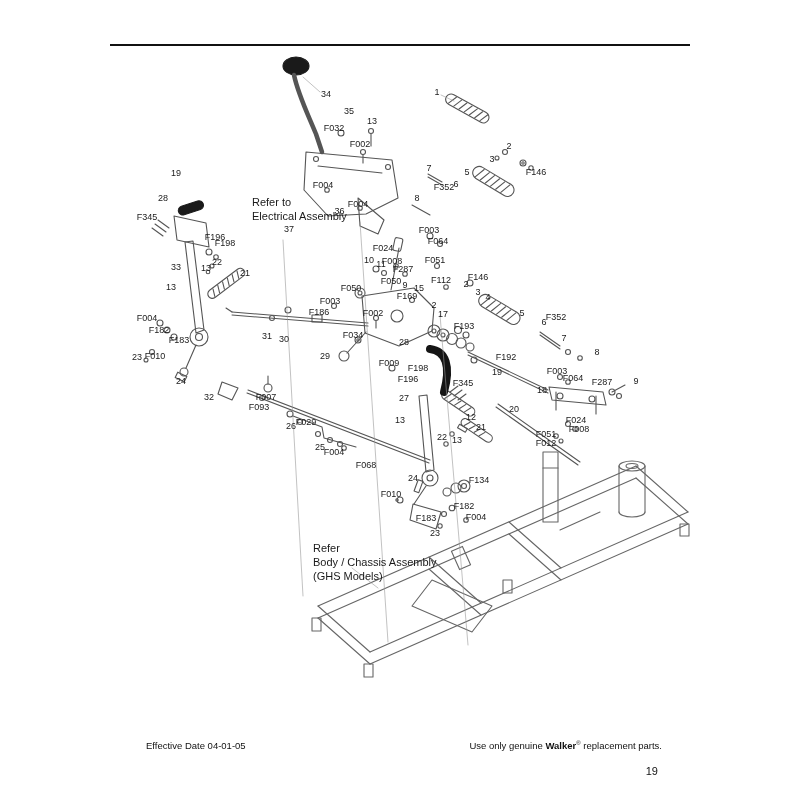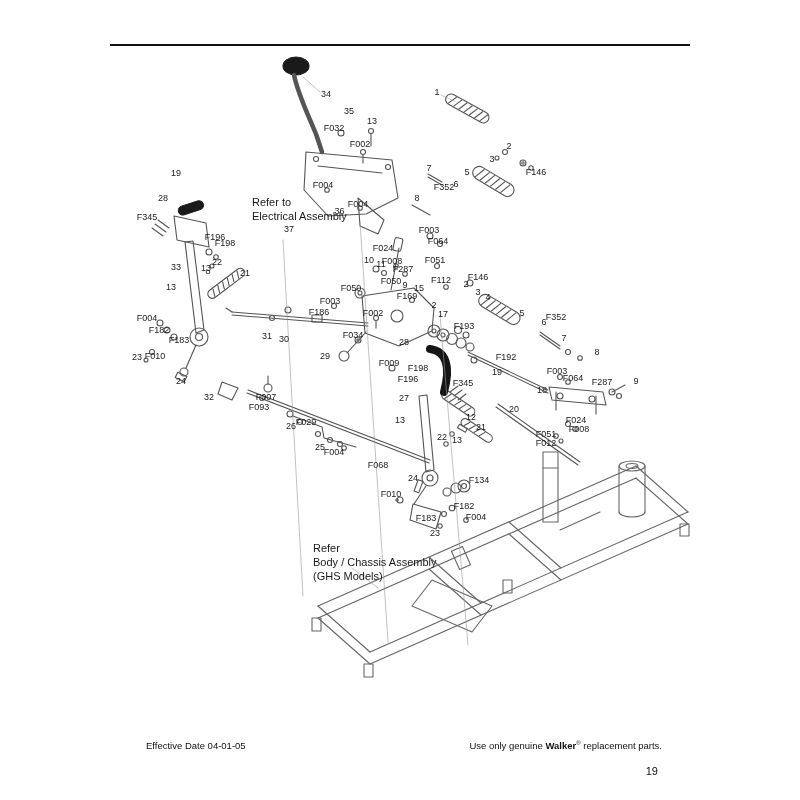--- a/index.html
+++ b/index.html
@@ -374,21 +374,21 @@
       <span class="part-label" style="left: 291px; top: 426px;">26</span>
       <span class="part-label" style="left: 481px; top: 427px;">21</span>
       <span class="part-label" style="left: 579px; top: 429px;">F008</span>
       <span class="part-label" style="left: 442px; top: 437px;">22</span>
       <span class="part-label" style="left: 306px; top: 422px;">F029</span>
       <span class="part-label" style="left: 546px; top: 434px;">F051</span>
       <span class="part-label" style="left: 457px; top: 440px;">13</span>
       <span class="part-label" style="left: 320px; top: 447px;">25</span>
       <span class="part-label" style="left: 546px; top: 443px;">F012</span>
       <span class="part-label" style="left: 334px; top: 452px;">F004</span>
-      <span class="part-label" style="left: 378px; top: 465px;">F068</span>
+      <span class="part-label" style="left: 366px; top: 465px;">F068</span>
       <span class="part-label" style="left: 413px; top: 478px;">24</span>
       <span class="part-label" style="left: 479px; top: 480px;">F134</span>
       <span class="part-label" style="left: 391px; top: 494px;">F010</span>
       <span class="part-label" style="left: 464px; top: 506px;">F182</span>
       <span class="part-label" style="left: 426px; top: 518px;">F183</span>
       <span class="part-label" style="left: 476px; top: 517px;">F004</span>
       <span class="part-label" style="left: 435px; top: 533px;">23</span>
       <div class="note" style="left: 252px; top: 196px;">Refer to
 Electrical Assembly</div>
       <div class="note" style="left: 313px; top: 542px;">Refer

